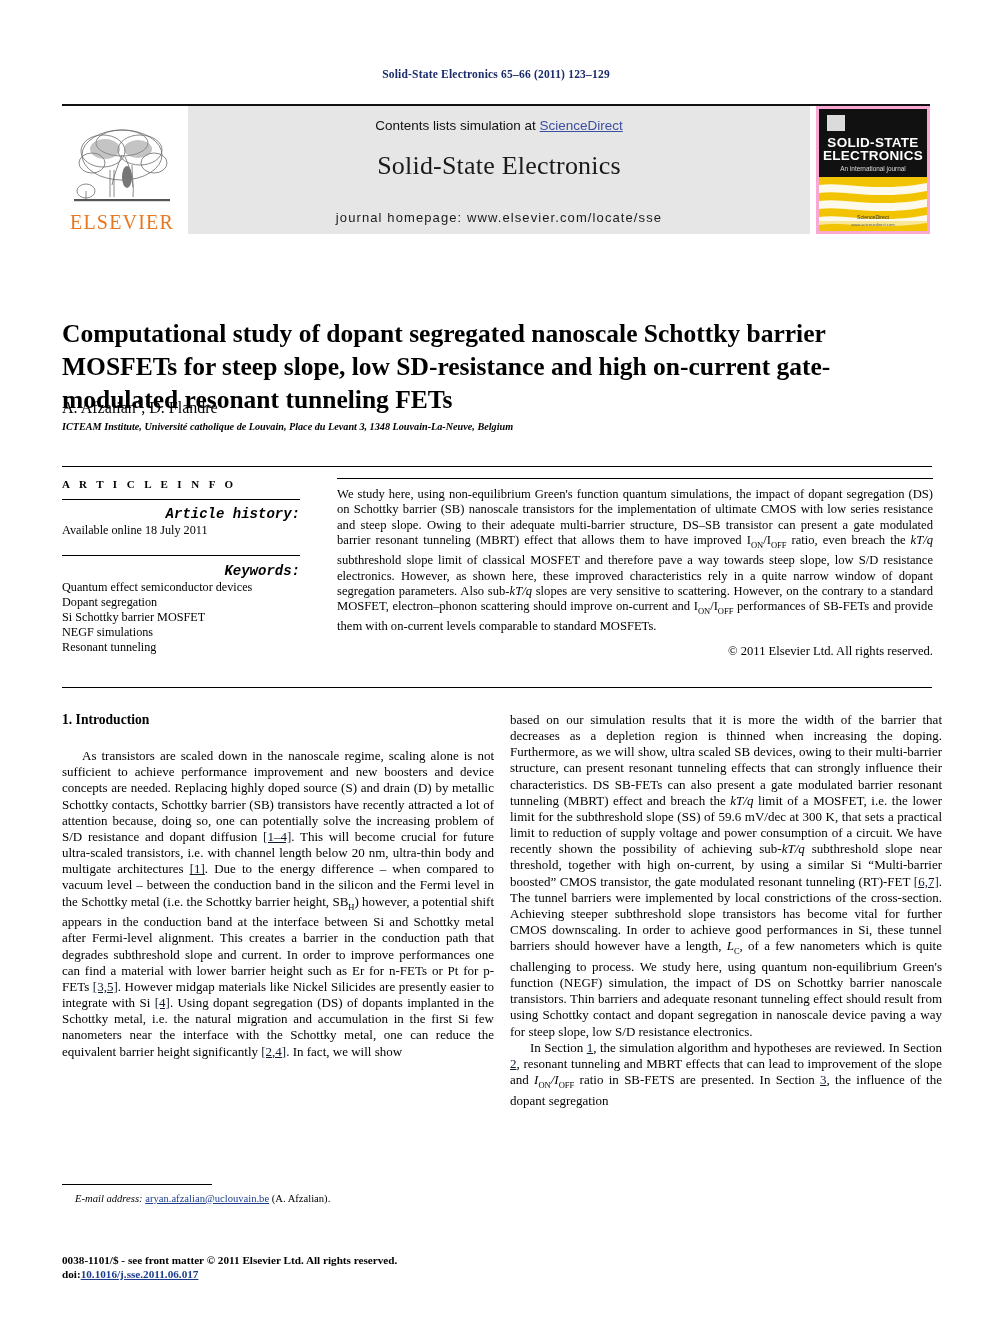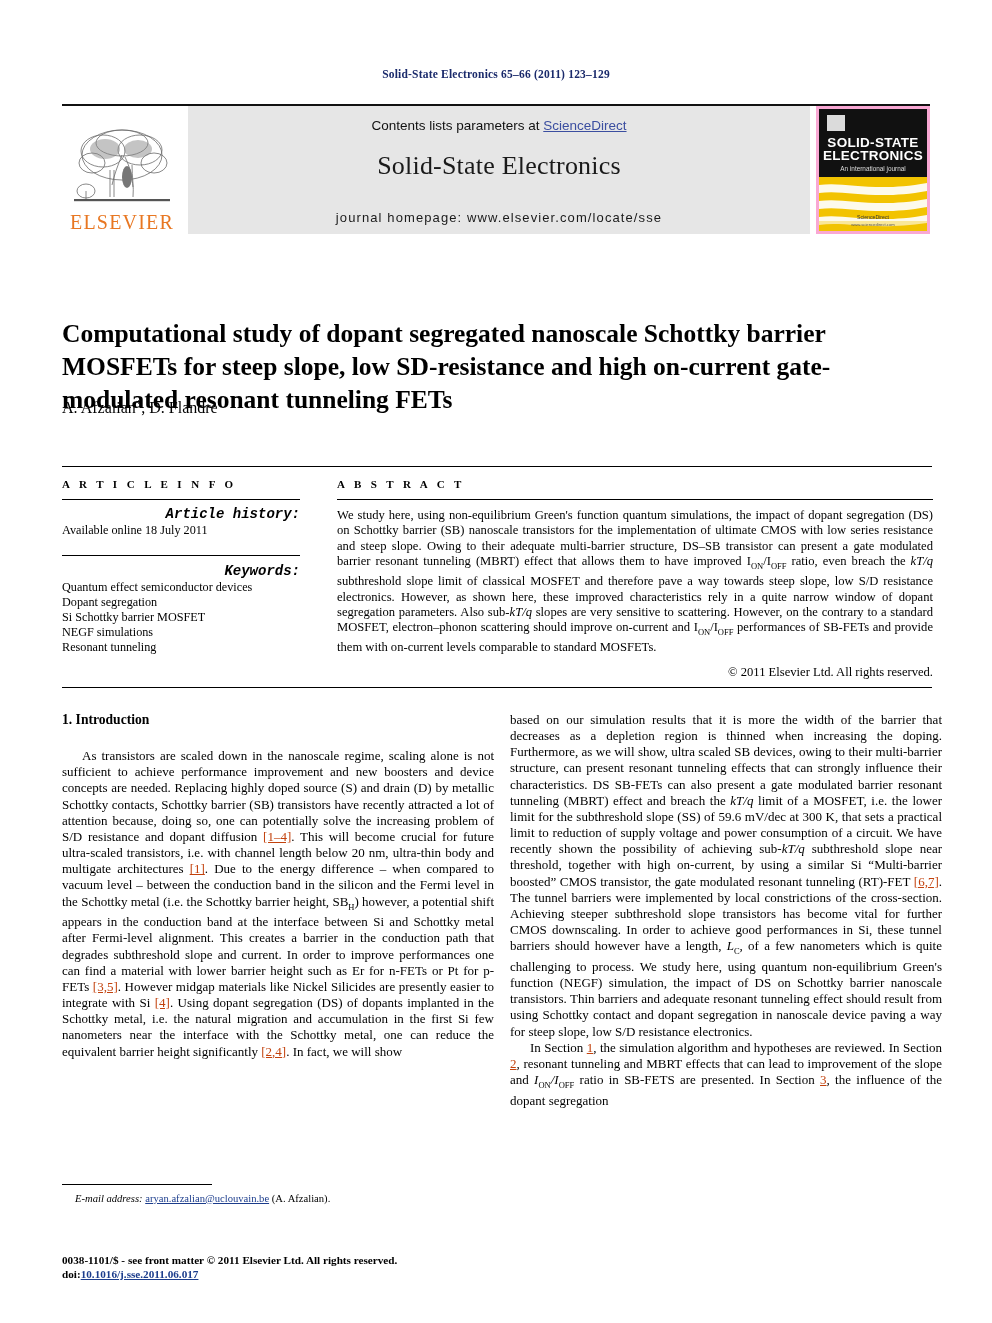--- a/index.html
+++ b/index.html
@@ -218,21 +218,21 @@
   .col-left { left: 62px; }
   .col-right { left: 510px; }
   .head2 {
     font-family: "Liberation Serif", serif;
     font-weight: bold;
     font-size: 13.6px;
     margin-bottom: 20px;
   }
   .para { margin: 0; text-indent: 20px; }
   .para + .para { margin-top: 0; }
-  .ref { color: #c2410c; }
+  .ref { color: #0f172a; }
   i.var { font-style: italic; }
   sub { font-size: 8.5px; }
 
   
   .footnote {
     position: absolute;
     left: 62px; top: 1184px;
     width: 432px;
     font-family: "Liberation Serif", serif;
     font-size: 10.6px;
@@ -291,21 +291,21 @@
             <g fill="#777">
               <ellipse cx="57" cy="52" rx="5" ry="11"></ellipse>
             </g>
           </svg>
         </span>
         <div class="elsevier-word">ELSEVIER</div>
       </div>
 
       <div class="banner">
         <div class="banner-top">
-          <span>Contents lists parameters at </span><a class="sd-link" href="#">ScienceDirect</a>
+          <span>Contents lists simulation at </span><a class="sd-link" href="#">ScienceDirect</a>
         </div>
         <div class="banner-title">Solid-State Electronics</div>
         <div class="banner-foot">journal homepage: www.elsevier.com/locate/sse</div>
       </div>
 
       <div class="cover-thumb">
         <svg width="108" height="122" viewBox="0 0 108 122" aria-hidden="true">
           <rect x="0" y="0" width="108" height="122" fill="#111111"></rect>
           <rect x="8" y="6" width="18" height="16" fill="#ffffff" opacity="0.85"></rect>
           <g fill="#ffffff" font-family="Liberation Sans, sans-serif" font-weight="bold">
@@ -325,41 +325,41 @@
         </svg>
       </div>
 
     </div>
   </div>
 
   <h1 class="title">Computational study of dopant segregated nanoscale Schottky barrier MOSFETs for steep slope, low SD-resistance and high on-current gate-modulated resonant tunneling FETs</h1>
   <div class="authors">
     <span>A. Afzalian</span><sup>*</sup><span>, D. Flandre</span>
   </div>
+  <div class="affiliation">ICTEAM Institute, Université catholique de Louvain, Place du Levant 3, 1348 Louvain-La-Neuve, Belgium</div>
 
   <div class="band"></div>
 
   <div class="info-col">
     <div class="sec-head">A R T I C L E   I N F O</div>
     <div class="rule"></div>
     <div class="info-sub">Article history:</div>
     <div class="info-line">Available online 18 July 2011</div>
     <div class="rule" style="margin-top:17px;"></div>
     <div class="kw-block">
       <div class="info-sub">Keywords:</div>
       <div class="info-line">Quantum effect semiconductor devices</div>
       <div class="info-line">Dopant segregation</div>
       <div class="info-line">Si Schottky barrier MOSFET</div>
       <div class="info-line">NEGF simulations</div>
       <div class="info-line">Resonant tunneling</div>
     </div>
   </div>
 
   <div class="abs-col">
-    <div class="sec-head">A B S T R A C T</div>
     <div class="rule"></div>
     <div class="abstract-text"><span>We study here, using non-equilibrium Green's function quantum simulations, the impact of dopant segregation (DS) on Schottky barrier (SB) nanoscale transistors for the implementation of ultimate CMOS with low series resistance and steep slope. Owing to their adequate multi-barrier structure, DS–SB transistor can present a gate modulated barrier resonant tunneling (MBRT) effect that allows them to have improved </span><span><span>I</span><sub>ON</sub><span>/I</span><sub>OFF</sub></span><span> ratio, even breach the </span><i class="var">kT/q</i><span> subthreshold slope limit of classical MOSFET and therefore pave a way towards steep slope, low S/D resistance electronics. However, as shown here, these improved characteristics rely in a quite narrow window of dopant segregation parameters. Also sub-</span><i class="var">kT/q</i><span> slopes are very sensitive to scattering. However, on the contrary to a standard MOSFET, electron–phonon scattering should improve on-current and </span><span><span>I</span><sub>ON</sub><span>/I</span><sub>OFF</sub></span><span> performances of SB-FETs and provide them with on-current levels comparable to standard MOSFETs.</span></div>
     <div class="copyright">© 2011 Elsevier Ltd. All rights reserved.</div>
   </div>
 
   <div class="col col-left">
     <div class="head2">1. Introduction</div>
     <p class="para"><span>As transistors are scaled down in the nanoscale regime, scaling alone is not sufficient to achieve performance improvement and new boosters and device concepts are needed. Replacing highly doped source (S) and drain (D) by metallic Schottky contacts, Schottky barrier (SB) transistors have recently attracted a lot of attention because, doing so, one can potentially solve the increasing problem of S/D resistance and dopant diffusion </span><a class="ref" href="#">[1–4]</a><span>. This will become crucial for future ultra-scaled transistors, i.e. with channel length below 20 nm, ultra-thin body and multigate architectures </span><a class="ref" href="#">[1]</a><span>. Due to the energy difference – when compared to vacuum level – between the conduction band in the silicon and the Fermi level in the Schottky metal (i.e. the Schottky barrier height, SB</span><sub>H</sub><span>) however, a potential shift appears in the conduction band at the interface between Si and Schottky metal after Fermi-level alignment. This creates a barrier in the conduction path that degrades subthreshold slope and current. In order to improve performances one can find a material with lower barrier height such as Er for n-FETs or Pt for p-FETs </span><a class="ref" href="#">[3,5]</a><span>. However midgap materials like Nickel Silicides are presently easier to integrate with Si </span><a class="ref" href="#">[4]</a><span>. Using dopant segregation (DS) of dopants implanted in the Schottky metal, i.e. the natural migration and accumulation in the first Si few nanometers near the interface with the Schottky metal, one can reduce the equivalent barrier height significantly </span><a class="ref" href="#">[2,4]</a><span>. In fact, we will show</span></p>
   </div>
 

